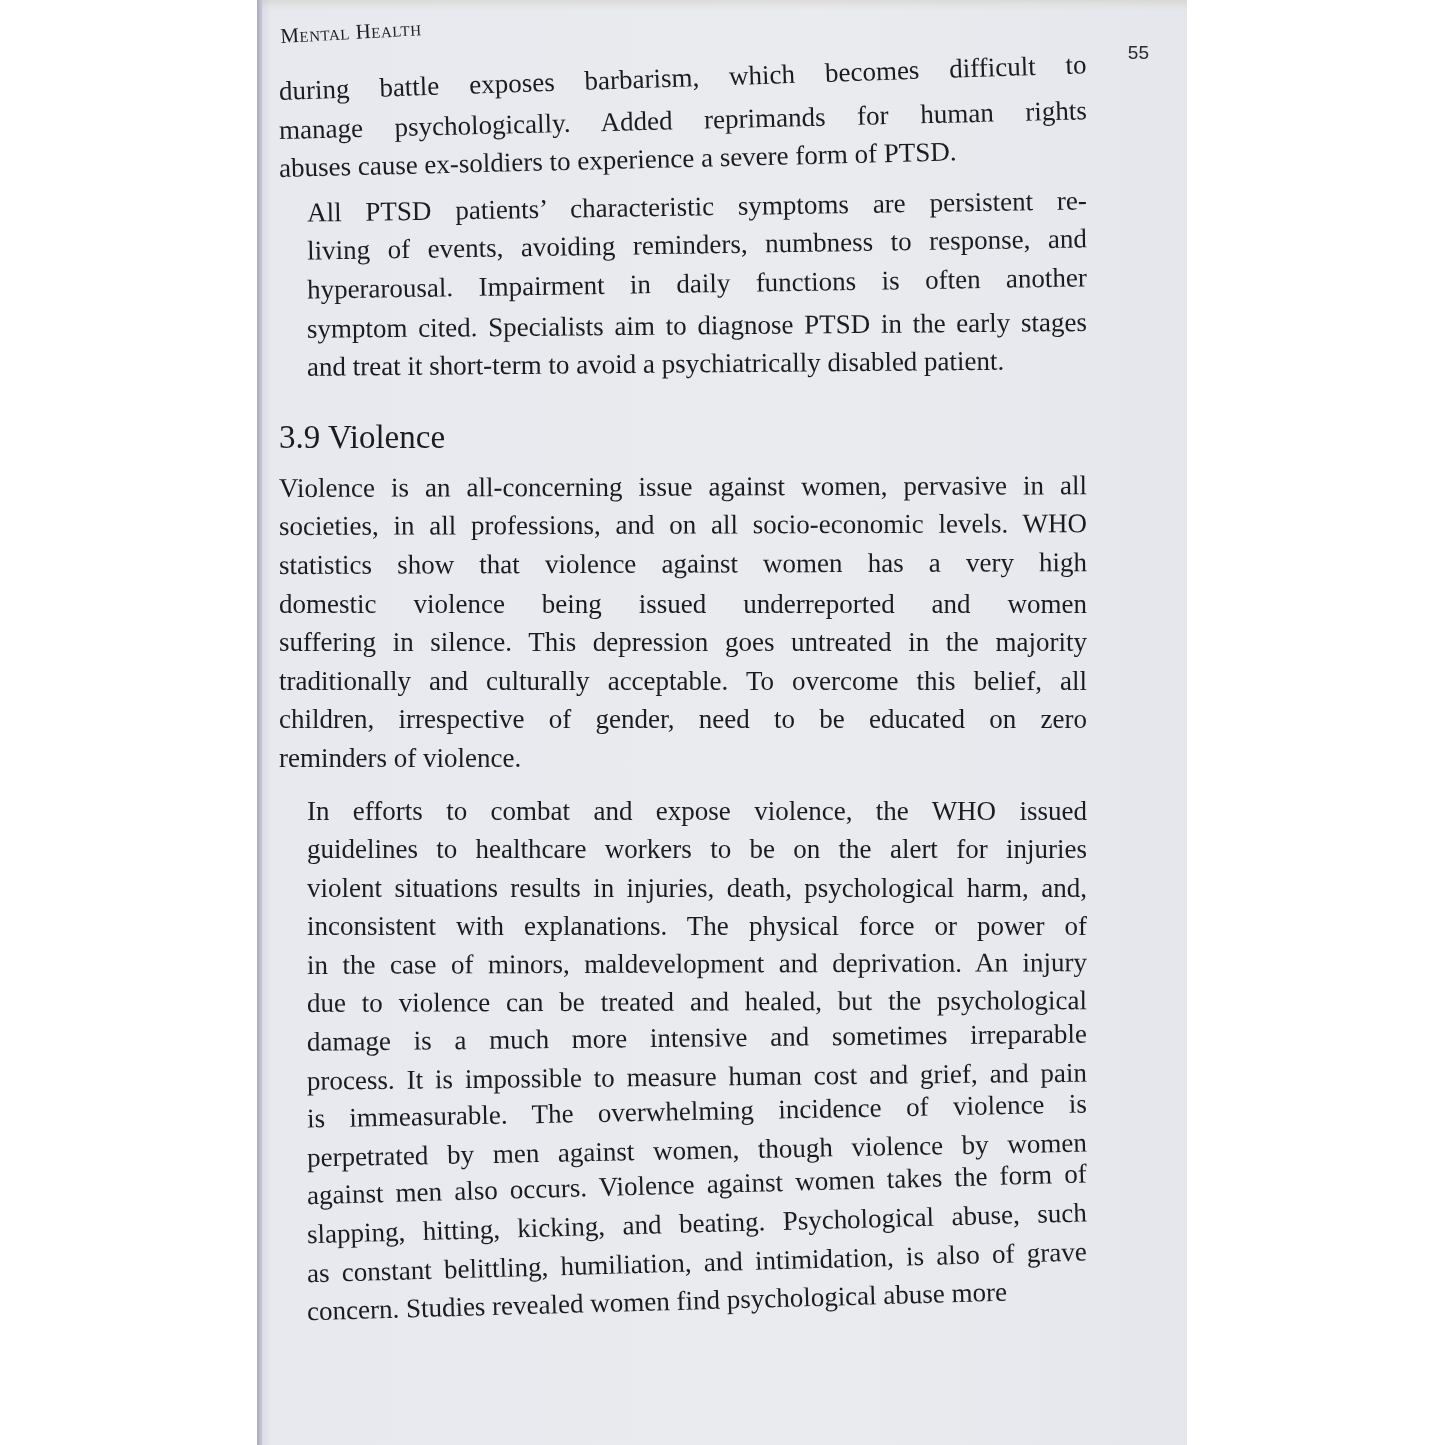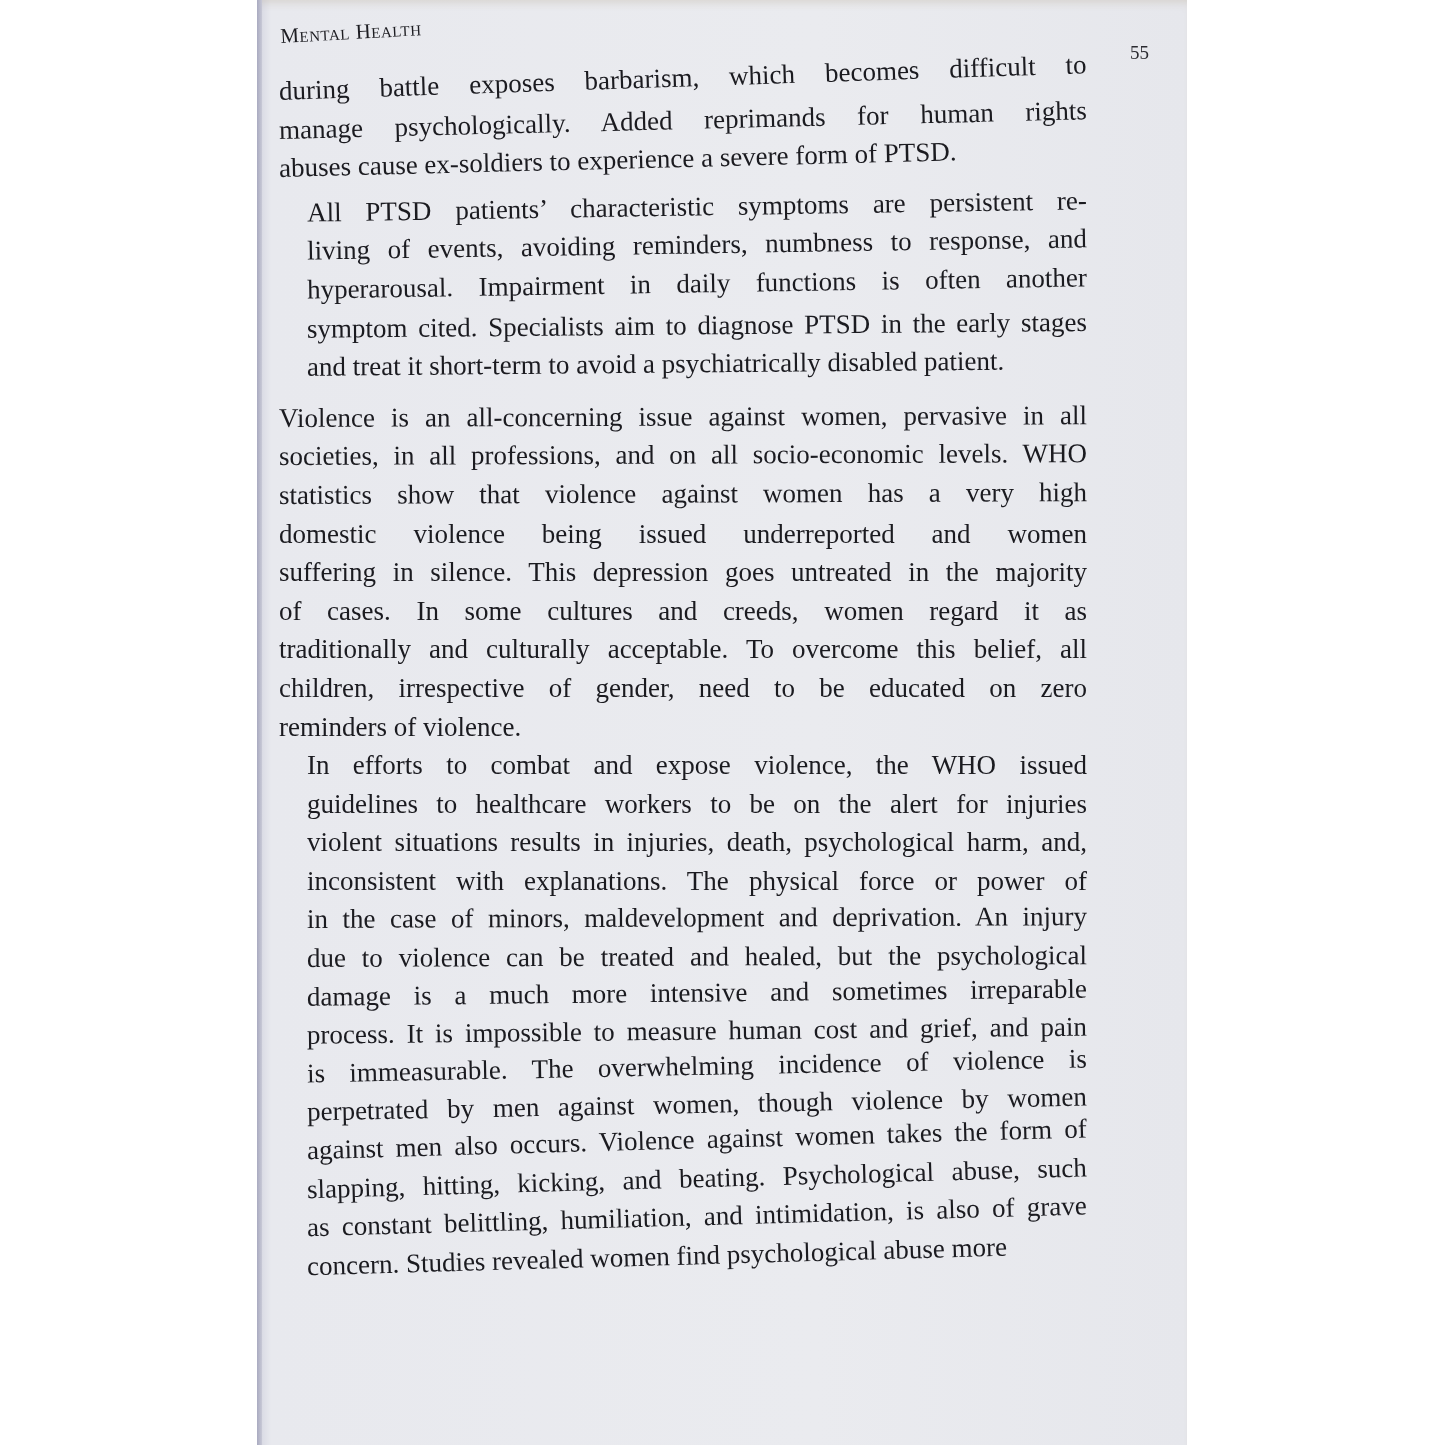--- a/index.html
+++ b/index.html
@@ -49,21 +49,21 @@
       font-size: 21px;
       letter-spacing: 0.5px;
       transform: rotate(-3.2deg);
       transform-origin: left bottom;
       color: #1d1d22;
     }
     .page-number {
       position: absolute;
       right: -30px;
       top: 42px;
-      font-family: Liberation Serif, serif;
+      font-family: Liberation Sans, sans-serif;
       font-size: 19px;
       color: #2a2a30;
     }
     .text-block {
       position: absolute;
       left: 0;
       top: 72px;
       width: 808px;
       font-family: "Liberation Serif", "DejaVu Serif", serif;
       font-size: 27px;
@@ -86,20 +86,21 @@
       font-family: "Liberation Serif", "DejaVu Serif", serif;
       font-weight: normal;
       font-size: 33px;
       line-height: 40px;
       color: #1b1b20;
     }
     .para.after-heading {
       margin-top: 12px;
     }
     .para.spaced {
+      margin-top: 14px;
     }
     .line {
       display: block;
       white-space: nowrap;
       text-align-last: justify;
     }
     .line.last {
       text-align-last: left;
     }
     .warp-1 { transform: rotate(-1.9deg); transform-origin: left center; }
@@ -128,28 +129,28 @@
       </p>
 
       <p class="para indent tight-top">
         <span class="line warp-3">All PTSD patients’ characteristic symptoms are persistent re-</span>
         <span class="line warp-3">living of events, avoiding reminders, numbness to response, and</span>
         <span class="line warp-3">hyperarousal. Impairment in daily functions is often another</span>
         <span class="line warp-4">symptom cited. Specialists aim to diagnose PTSD in the early stages</span>
         <span class="line last warp-4">and treat it short-term to avoid a psychiatrically disabled patient.</span>
       </p>
 
+      <h2 class="section-heading">3.9 Violence</h2>
 
       <p class="para after-heading">
         <span class="line warp-5">Violence is an all-concerning issue against women, pervasive in all</span>
         <span class="line warp-5">societies, in all professions, and on all socio-economic levels. WHO</span>
         <span class="line warp-5">statistics show that violence against women has a very high</span>
         <span class="line">domestic violence being issued underreported and women</span>
         <span class="line">suffering in silence. This depression goes untreated in the majority</span>
-        <span class="line">of cases. In some cultures and creeds, women regard it as</span>
         <span class="line">traditionally and culturally acceptable. To overcome this belief, all</span>
         <span class="line">children, irrespective of gender, need to be educated on zero</span>
         <span class="line last">reminders of violence.</span>
       </p>
 
       <p class="para indent spaced">
         <span class="line">In efforts to combat and expose violence, the WHO issued</span>
         <span class="line">guidelines to healthcare workers to be on the alert for injuries</span>
         <span class="line">violent situations results in injuries, death, psychological harm, and,</span>
         <span class="line">inconsistent with explanations. The physical force or power of</span>

